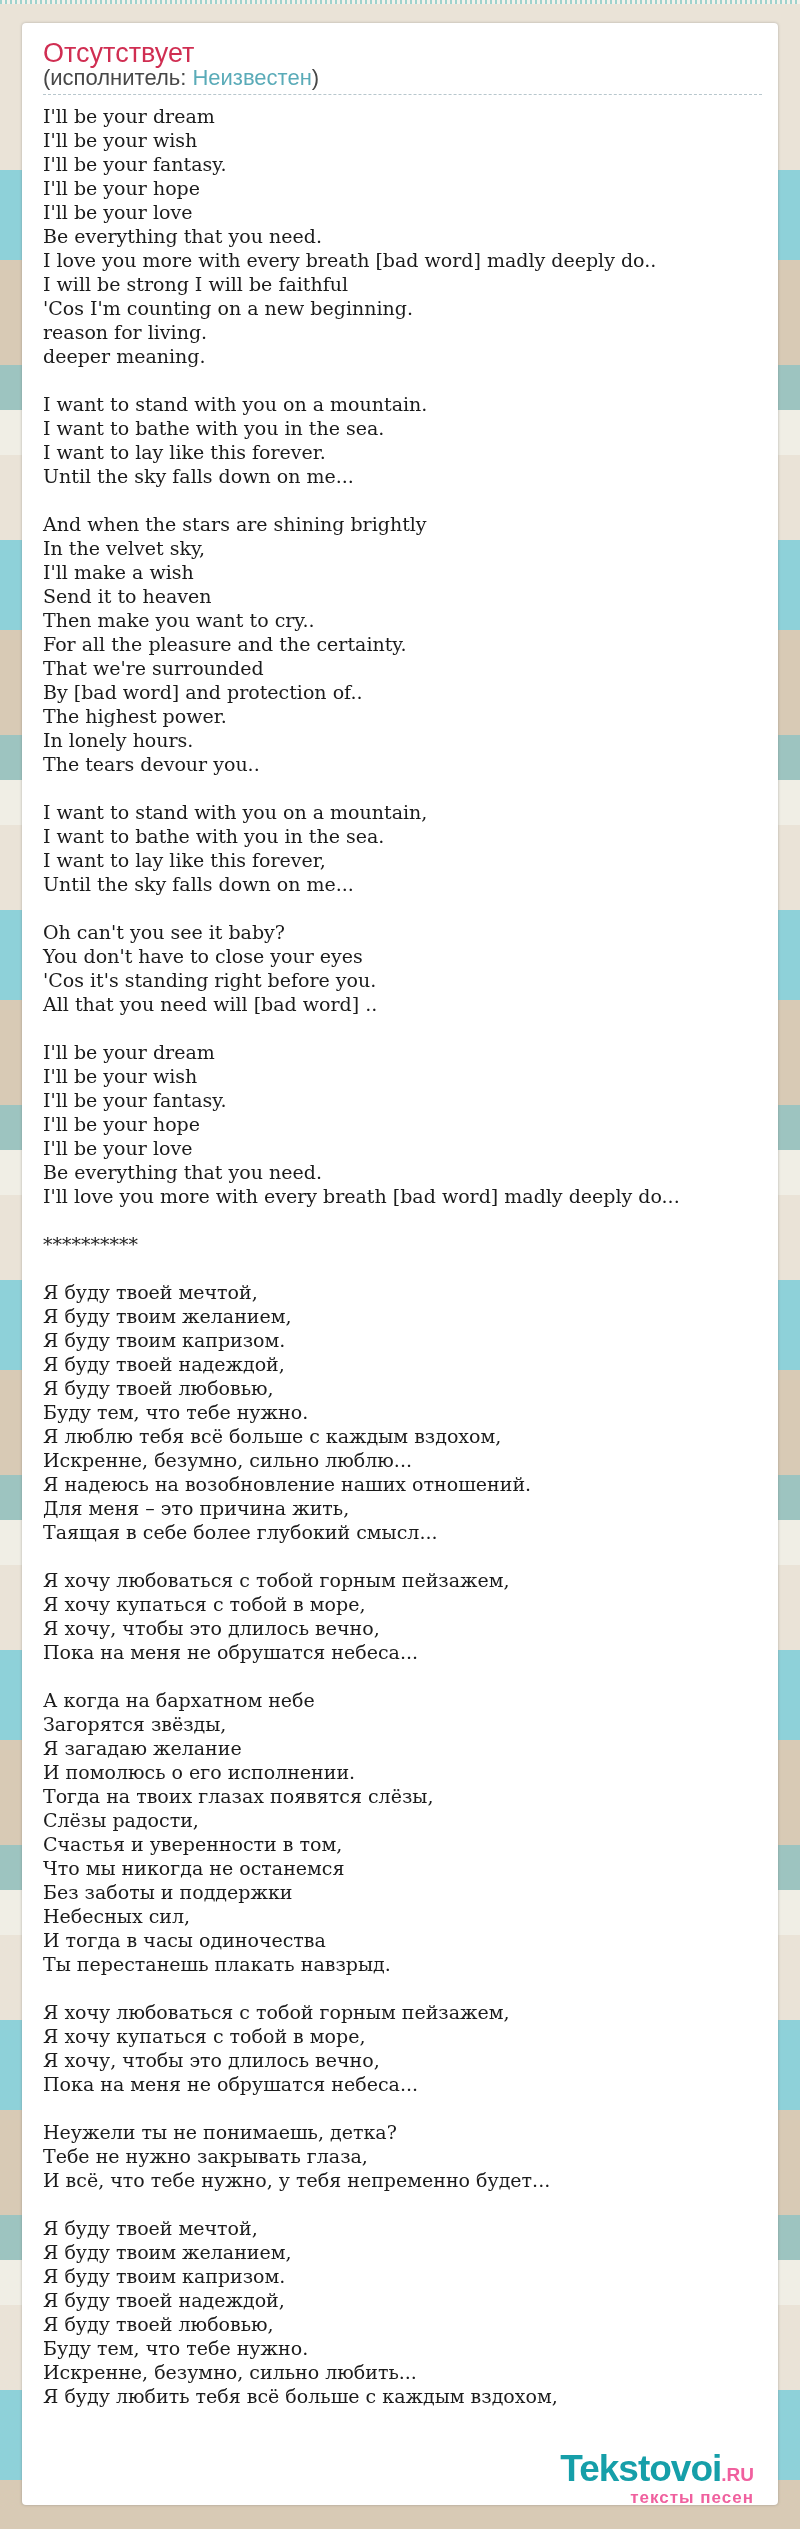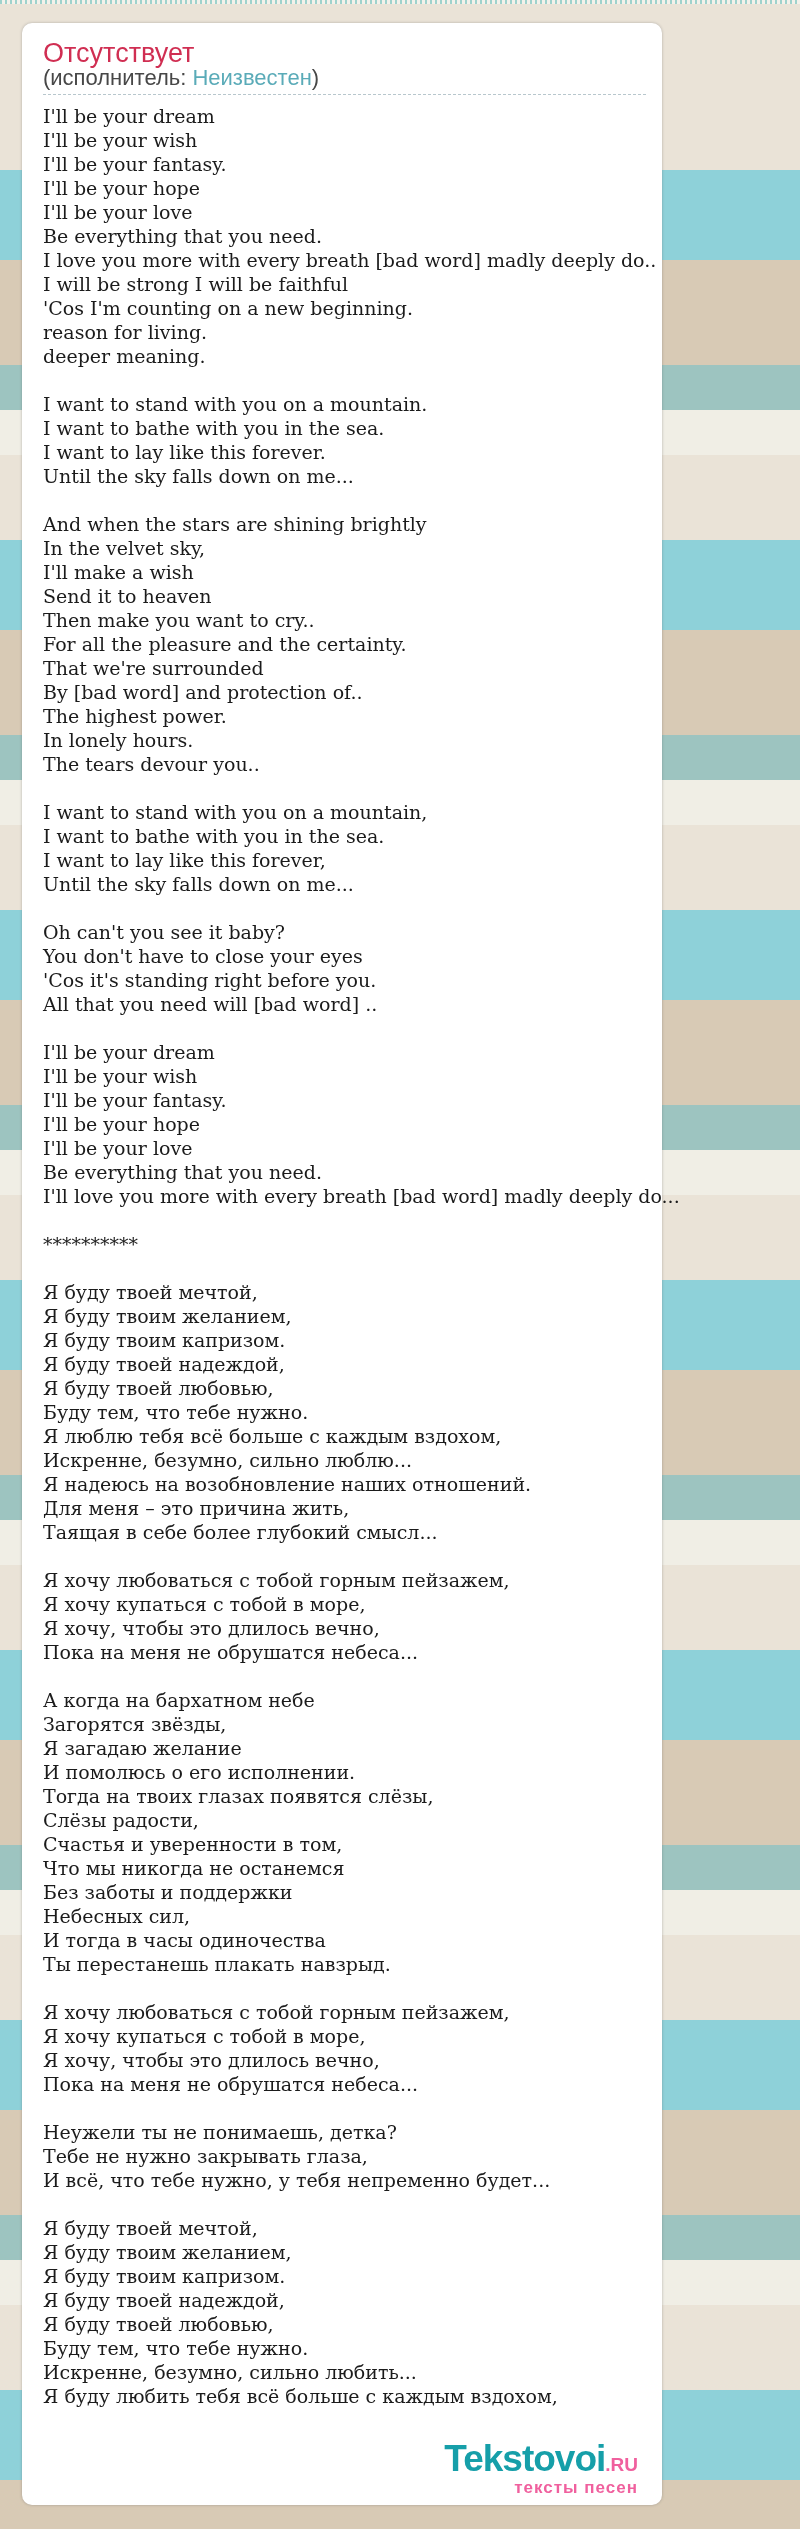--- a/index.html
+++ b/index.html
@@ -29,24 +29,24 @@
     position: absolute;
     top: 0; left: 0; right: 0;
     height: 4px;
     background: repeating-linear-gradient(90deg, #9fd2cc 0 2px, #f4f1ea 2px 5px);
   }
 
   .card {
     position: absolute;
     left: 22px;
     top: 23px;
-    width: 640px;
+    width: 756px;
     height: 2482px;
     background: #ffffff;
-    border-radius: 10px;
+    border-radius: 4px;
     box-shadow: 0 0 3px rgba(90, 90, 90, 0.4);
     box-sizing: border-box;
     padding: 15px 16px 0 21px;
   }
 
   .header {
     border-bottom: 1px dashed #b8c7cd;
     padding-bottom: 6px;
   }
   .title {
@@ -76,21 +76,21 @@
   }
   .lyrics .line {
     height: 24px;
     line-height: 24px;
     white-space: pre;
   }
 
   .logo {
     position: absolute;
     right: 24px;
-    bottom: 10px;
+    bottom: 0;
     text-align: right;
     font-family: "Liberation Sans", sans-serif;
   }
   .logo-main {
     font-size: 37px;
     line-height: 33px;
     font-weight: bold;
     color: #169fa9;
     letter-spacing: -1px;
   }

